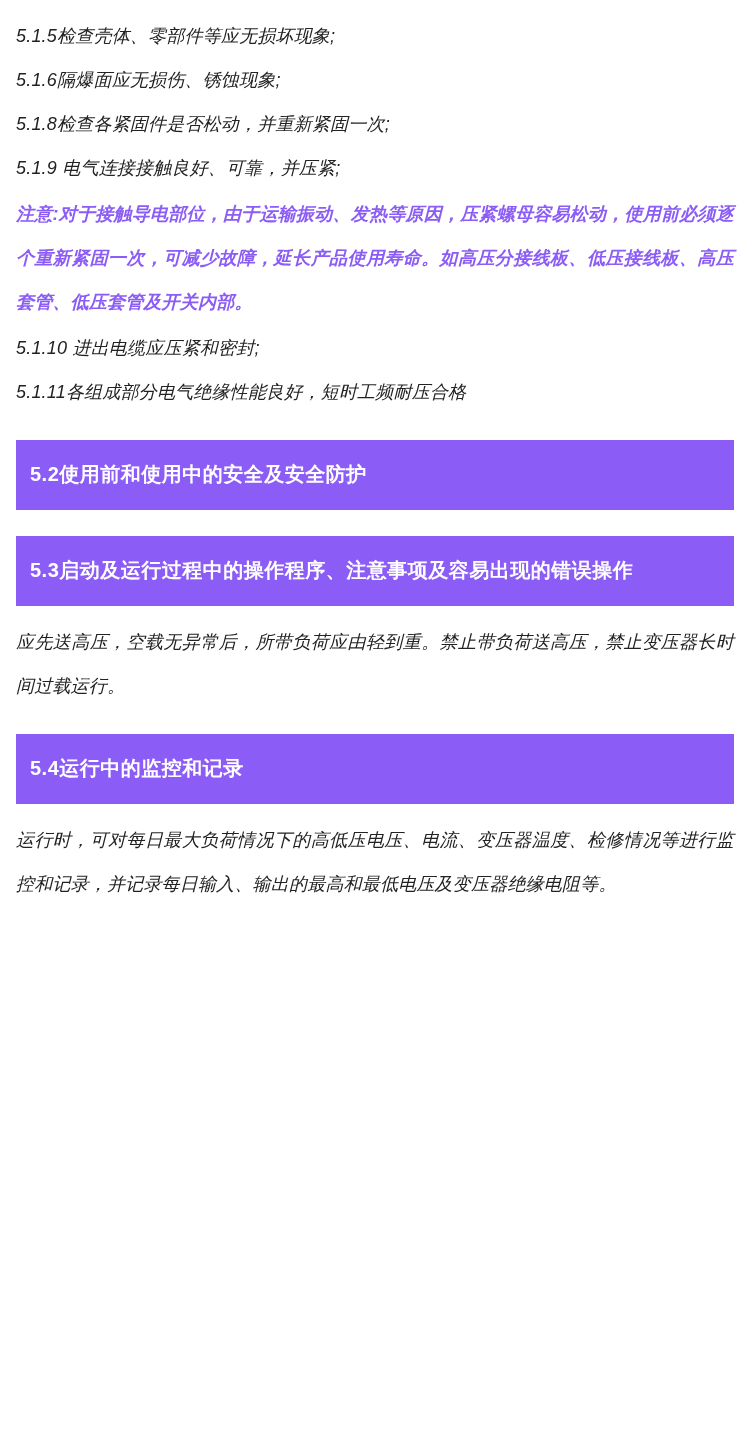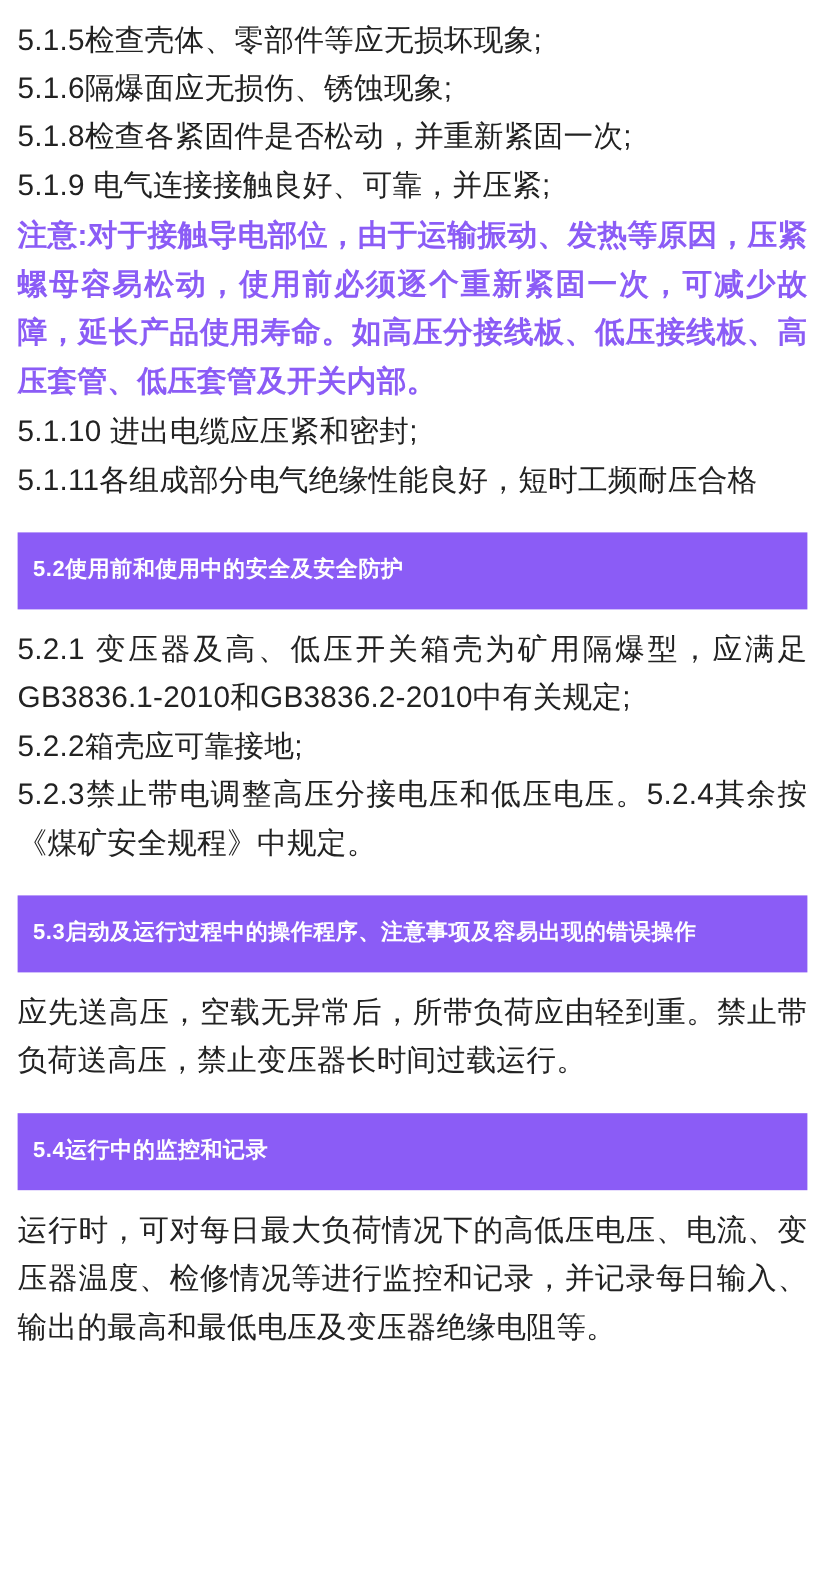--- a/index.html
+++ b/index.html
@@ -12,26 +12,27 @@
     min-height: 1439px;
     font-family: "Liberation Sans", "DejaVu Sans", sans-serif;
     color: #1a1a1a;
   }
   .page {
     width: 750px;
     box-sizing: border-box;
     padding: 14px 16px 20px 16px;
   }
   .para {
-    font-size: 27px;
+    font-size: 18px;
     line-height: 44px;
     letter-spacing: 0.2px;
     color: #222222;
     margin: 0;
     text-align: justify;
+    font-style: italic;
   }
   .para.note {
     color: #8b5cf6;
     font-weight: bold;
     margin-top: 2px;
     margin-bottom: 2px;
   }
   .section-header {
     background: #8b5cf6;
     color: #ffffff;
@@ -60,25 +61,20 @@
   </div>
 
   <p class="para note">注意:对于接触导电部位，由于运输振动、发热等原因，压紧螺母容易松动，使用前必须逐个重新紧固一次，可减少故障，延长产品使用寿命。如高压分接线板、低压接线板、高压套管、低压套管及开关内部。</p>
 
   <div>
     <p class="para">5.1.10 进出电缆应压紧和密封;</p>
     <p class="para">5.1.11各组成部分电气绝缘性能良好，短时工频耐压合格</p>
   </div>
 
   <div class="section-header">5.2使用前和使用中的安全及安全防护</div>
-  <div class="body-block">
-    <p class="para">5.2.1  变压器及高、低压开关箱壳为矿用隔爆型，应满足GB3836.1-2010和GB3836.2-2010中有关规定;</p>
-    <p class="para">5.2.2箱壳应可靠接地;</p>
-    <p class="para">5.2.3禁止带电调整高压分接电压和低压电压。5.2.4其余按《煤矿安全规程》中规定。</p>
-  </div>
 
   <div class="section-header">5.3启动及运行过程中的操作程序、注意事项及容易出现的错误操作</div>
   <div class="body-block">
     <p class="para">应先送高压，空载无异常后，所带负荷应由轻到重。禁止带负荷送高压，禁止变压器长时间过载运行。</p>
   </div>
 
   <div class="section-header">5.4运行中的监控和记录</div>
   <div class="body-block">
     <p class="para">运行时，可对每日最大负荷情况下的高低压电压、电流、变压器温度、检修情况等进行监控和记录，并记录每日输入、输出的最高和最低电压及变压器绝缘电阻等。</p>
   </div>

